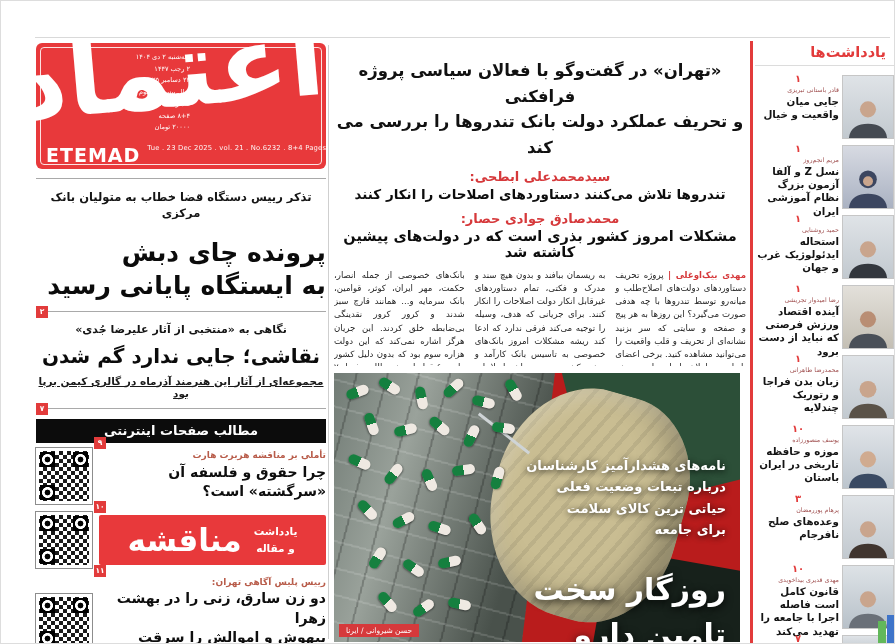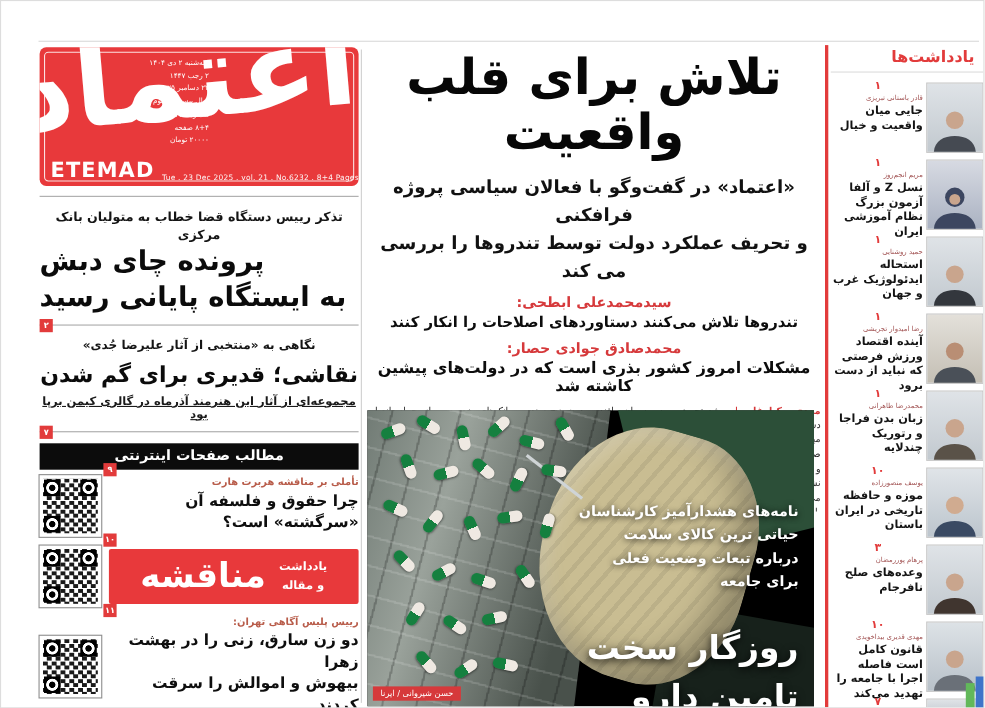--- a/index.html
+++ b/index.html
@@ -12,29 +12,29 @@
   .v-red{position:absolute;left:749px;top:40px;bottom:0;width:3px;background:#e23b3b;}
 
   
   .leftcol{position:absolute;left:35px;top:42px;width:290px;}
   .logo{position:relative;height:126px;background:#e8393b;border-radius:6px;overflow:hidden;}
   .logo-frame{position:absolute;inset:4px;border:1px solid rgba(255,255,255,.85);border-radius:4px;pointer-events:none;}
   .logo-fa{position:absolute;right:2px;top:-24px;color:#fff;font-size:104px;font-weight:bold;
            line-height:1;transform:rotate(-5deg);letter-spacing:-4px;}
   .logo-dates{position:absolute;left:62px;top:9px;width:92px;color:#fff;font-size:6.6px;
               line-height:1.78;text-align:right;z-index:2;}
-  .logo-bottom{position:absolute;left:10px;right:8px;bottom:3px;display:flex;align-items:flex-end;gap:7px;color:#fff;z-index:2;}
+  .logo-bottom{position:absolute;left:10px;right:8px;bottom:3px;display:flex;align-items:flex-start;gap:7px;color:#fff;z-index:2;}
   .logo-en{font-size:19px;font-weight:bold;letter-spacing:1px;}
   .logo-info{font-size:6.8px;white-space:nowrap;opacity:.95;letter-spacing:.2px;}
 
   .lc-rule{position:relative;border-top:1px solid #a9a9a9;margin-top:9px;}
   .badge{position:absolute;left:0;top:-6px;width:12px;height:12px;background:#e23b3b;color:#fff;
          font-size:7.5px;line-height:12px;text-align:center;font-weight:bold;}
   .kicker{font-size:11.5px;font-weight:bold;text-align:center;color:#151515;margin-top:10px;line-height:1.4;}
-  .hlA{font-size:25px;font-weight:bold;text-align:left;color:#0b0b0b;line-height:1.3;margin-top:0;}
+  .hlA{font-size:25px;font-weight:bold;text-align:right;color:#0b0b0b;line-height:1.3;margin-top:16px;}
   .hlB{font-size:20px;font-weight:bold;text-align:center;color:#0b0b0b;line-height:1.3;margin-top:5px;}
   .subB{font-size:10.5px;font-weight:bold;text-align:center;color:#1a1a1a;margin-top:6px;text-decoration:underline;}
 
   .blackbar{margin-top:10px;height:24px;background:#0c0c0c;color:#fff;font-size:13px;font-weight:bold;
             line-height:24px;text-align:center;}
 
   .witem{position:relative;display:flex;gap:7px;padding:5px 0 3px 0;align-items:center;min-height:56px;}
   .qr{width:50px;height:50px;flex:none;border:3px solid #fff;outline:1px solid #8d8d8d;position:relative;
       background:conic-gradient(#1a1a1a 25%,#fff 0 50%,#1a1a1a 0 75%,#fff 0) 0 0/8px 8px;}
   .qr::before,.qr::after,.qr i{content:"";position:absolute;width:15px;height:15px;
@@ -54,21 +54,21 @@
   .mainhl{font-size:45px;font-weight:bold;text-align:center;color:#070707;line-height:1.1;letter-spacing:-1px;}
   .deck{margin-top:13px;font-size:16.5px;font-weight:bold;text-align:center;color:#111;line-height:1.55;}
   .qname{margin-top:9px;font-size:13px;font-weight:bold;text-align:center;color:#d6393b;}
   .qtext{margin-top:2px;font-size:13.5px;font-weight:bold;text-align:center;color:#0d0d0d;}
   .qtext2{margin-top:2px;font-size:14.5px;font-weight:bold;text-align:center;color:#0d0d0d;}
   .bodycols{margin-top:9px;display:flex;direction:rtl;gap:10px;height:97px;overflow:hidden;}
   .bcol{flex:1;font-size:8.6px;line-height:1.52;text-align:justify;color:#232323;}
   .byline{color:#d6393b;font-weight:bold;}
 
   
-  .photo{position:absolute;left:333px;top:372px;width:406px;height:269px;overflow:hidden;background:#000000;}
+  .photo{position:absolute;left:333px;top:372px;width:406px;height:269px;overflow:hidden;background:#b91c1c;}
   .ph-tray{position:absolute;left:-50px;top:-35px;width:62%;height:135%;transform:rotate(7deg);
     background:linear-gradient(100deg,#5f6a64,#9aa29b 42%,#49514b 85%);
     background-image:repeating-linear-gradient(8deg,rgba(255,255,255,.14) 0 2px,transparent 2px 26px),
                      repeating-linear-gradient(98deg,rgba(0,0,0,.22) 0 2px,transparent 2px 30px),
                      linear-gradient(100deg,#5f6a64,#9aa29b 42%,#49514b 85%);}
   .cloth{position:absolute;right:-30px;top:-40px;width:48%;height:60%;background:#2c4f38;transform:rotate(-14deg);}
   .cloth2{position:absolute;right:-20px;bottom:-40px;width:40%;height:45%;background:#17211b;transform:rotate(10deg);}
   .glove{position:absolute;left:39%;top:6%;width:47%;height:86%;background:#c9bd92;
          border-radius:46% 40% 42% 50%;transform:rotate(16deg);
          box-shadow:inset -20px -12px 34px rgba(0,0,0,.3), inset 8px 6px 18px rgba(255,255,255,.25);
@@ -138,21 +138,21 @@
         <div>پرونده چای دبش</div>
         <div>به ایستگاه پایانی رسید</div>
       </div>
       <div class="lc-rule">
         <span class="badge">۲</span>
       </div>
     </div>
 
     <div>
       <div class="kicker fa" style="font-size:11px;">نگاهی به «منتخبی از آثار علیرضا جُدی»</div>
-      <div class="hlB fa">نقاشی؛ قدیری برای گم شدن</div>
+      <div class="hlB fa">نقاشی؛ جایی ندارد گم شدن</div>
       <div class="subB fa">مجموعه‌ای از آثار این هنرمند آذرماه در گالری کیمن برپا بود</div>
       <div class="lc-rule">
         <span class="badge">۷</span>
       </div>
     </div>
 
     <div class="blackbar fa">مطالب صفحات اینترنتی</div>
 
     <div class="witem">
       <div class="qr">
@@ -192,24 +192,23 @@
           <div>دو زن سارق، زنی را در بهشت زهرا</div>
           <div>بیهوش و اموالش را سرقت کردند</div>
         </div>
       </div>
       <span class="badge wbadge">۱۱</span>
     </div>
 
   </div>
 
   <div class="center">
-    <div class="mainhl fa">تلاش برای قلب واقعیت</div>
     <div class="deck fa">
-      <div>«اعتماد» در گفت‌وگو با فعالان سیاسی پروژه فرافکنی</div>
-      <div>و تحریف عملکرد دولت توسط تندروها را بررسی می کند</div>
+      <div>«تهران» در گفت‌وگو با فعالان سیاسی پروژه فرافکنی</div>
+      <div>و تحریف عملکرد دولت بانک تندروها را بررسی می کند</div>
     </div>
     <div class="qname fa">سیدمحمدعلی ابطحی:</div>
     <div class="qtext fa">تندروها تلاش می‌کنند دستاوردهای اصلاحات را انکار کنند</div>
     <div class="qname fa">محمدصادق جوادی حصار:</div>
     <div class="qtext2 fa">مشکلات امروز کشور بذری است که در دولت‌های پیشین کاشته شد</div>
     <div class="bodycols">
       <div class="bcol">
         <span class="byline">مهدی بیک‌اوغلی |</span>
         <span>پروژه تحریف دستاوردهای دولت‌های اصلاح‌طلب و میانه‌رو توسط تندروها با چه هدفی صورت می‌گیرد؟ این روزها به هر پیج و صفحه و سایتی که سر بزنید نشانه‌ای از تحریف و قلب واقعیت را می‌توانید مشاهده کنید. برخی اعضای پایداری حاملان اصلی این پروژه هستند؛ چهره‌هایی که به سبک رییس‌شان در دولت‌های نهم و دهم قادرند راست راست در چشم مخاطب نگاه کرده و آسمان را</span>
       </div>
@@ -250,22 +249,22 @@
     <div class="capsule" style="left:32px;top:180px;transform:rotate(-58deg);"></div>
     <div class="capsule" style="left:68px;top:190px;transform:rotate(34deg);"></div>
     <div class="capsule" style="left:104px;top:184px;transform:rotate(-12deg);"></div>
     <div class="capsule" style="left:42px;top:224px;transform:rotate(50deg);"></div>
     <div class="capsule" style="left:78px;top:230px;transform:rotate(-34deg);"></div>
     <div class="capsule" style="left:114px;top:226px;transform:rotate(12deg);"></div>
 
     <div class="ph-text">
       <div class="ph-kick">
         <div>نامه‌های هشدارآمیز کارشناسان</div>
+        <div>درباره تبعات وضعیت فعلی</div>
         <div>حیاتی ترین کالای سلامت</div>
-        <div>درباره تبعات وضعیت فعلی</div>
         <div>برای جامعه</div>
       </div>
       <div class="ph-title">
         <div>روزگار سخت</div>
         <div>تامین دارو</div>
       </div>
     </div>
     <div class="credit">حسن شیروانی / ایرنا</div>
   </div>
 

